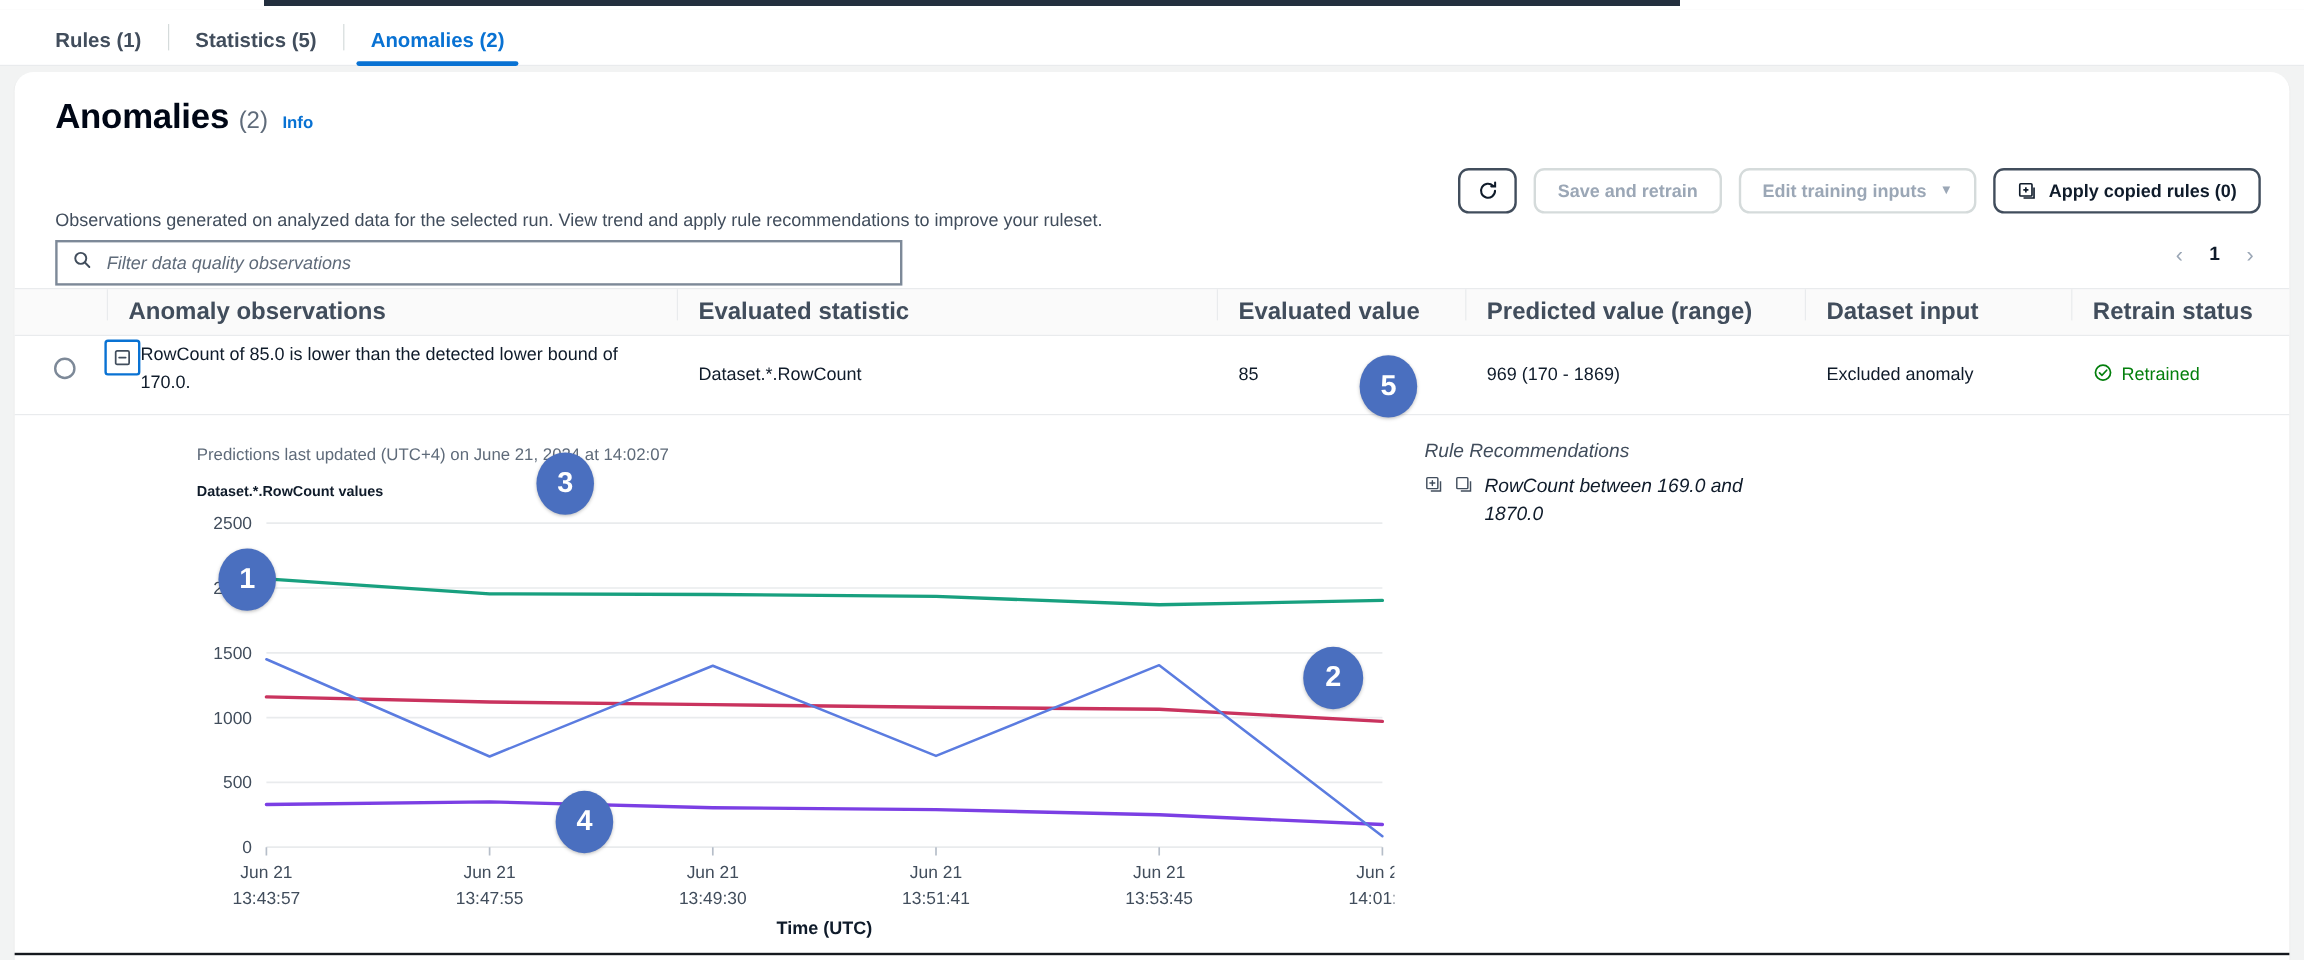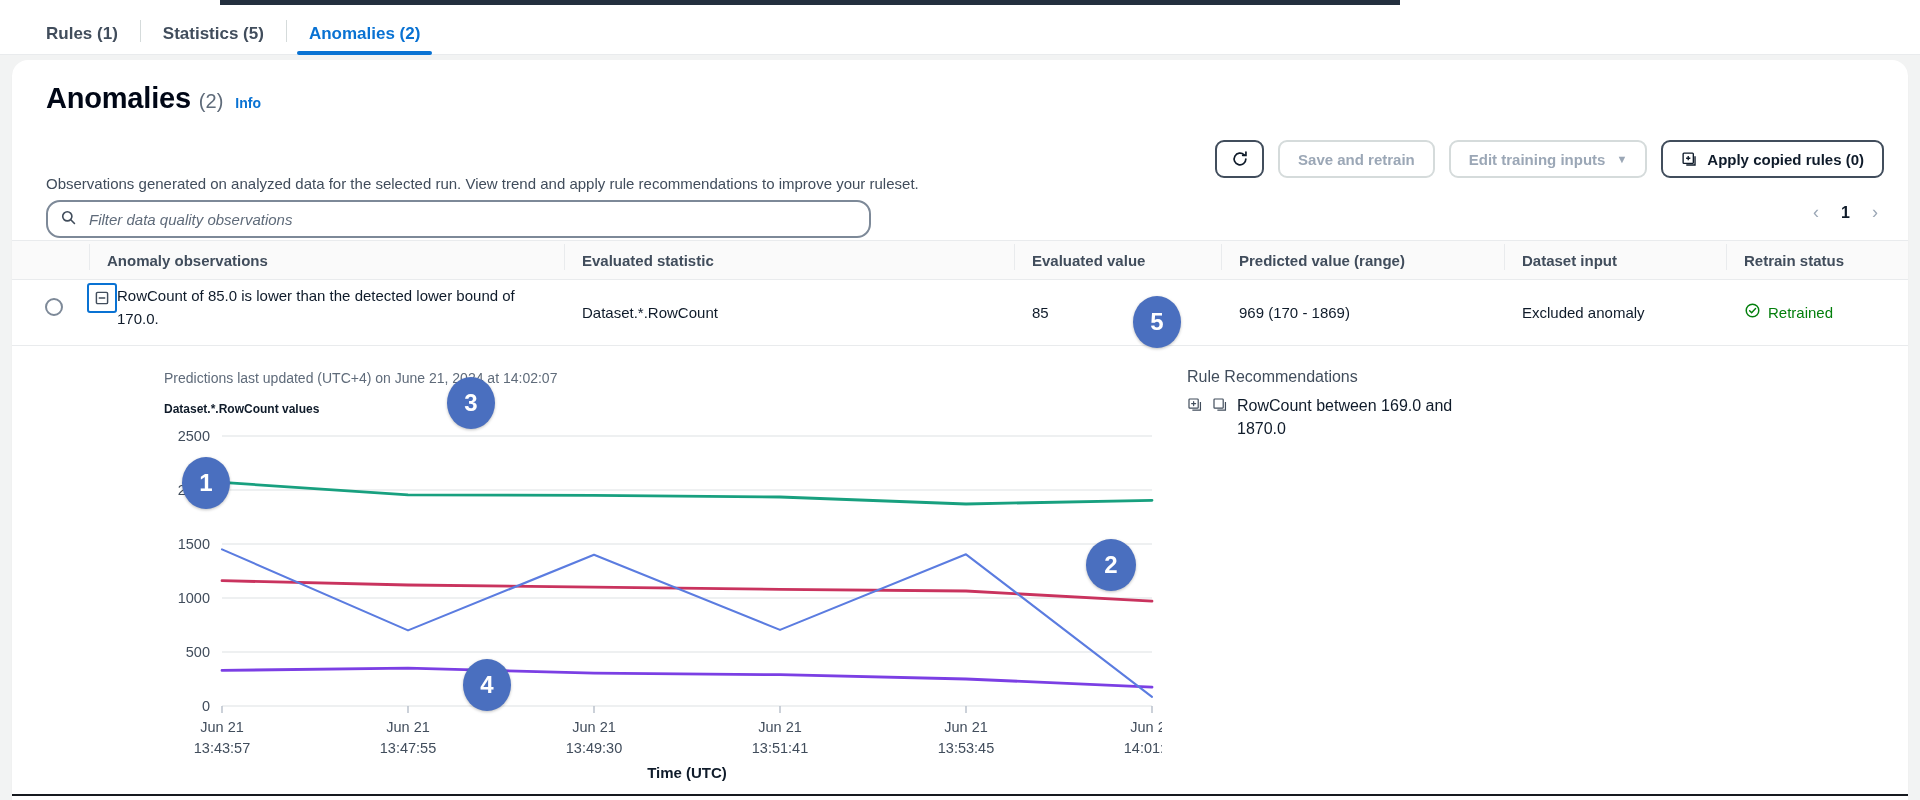--- a/index.html
+++ b/index.html
@@ -56,42 +56,42 @@
     font-size:15px; font-weight:700; color:#0f1b2a; background:#fff; cursor:pointer;
     padding:0 18px; white-space:nowrap;
   }
   .btn.icon-only { width:49px; padding:0; }
   .btn.disabled { border-color:#d5dbdb; color:#9ba7b6; cursor:default; }
   .btn svg { display:block; }
   .caret { font-size:11px; line-height:1; margin-left:2px; }
 
   
   .filter {
-    position:absolute; left:34px; top:140px; width:825px; height:38px;
-    border:2px solid #7d8998; border-radius:14px; background:#fff;
+    position:absolute; left:34px; top:140px; width:706px; height:38px;
+    border:2px solid #7d8998; border-radius:0; background:#fff;
     display:flex; align-items:center; gap:10px; padding:0 12px;
   }
   .filter input {
     border:0; outline:0; flex:1; font-size:15px; font-style:italic;
     color:#5f6b7a; font-family:"Liberation Sans", sans-serif; background:transparent;
   }
   .filter input::placeholder { color:#5f6b7a; font-style:italic; }
 
   
   .pager { position:absolute; right:30px; top:142px; display:flex; align-items:center; gap:22px; }
   .pg-arrow { font-size:18px; color:#9ba7b6; cursor:pointer; user-select:none; }
   .pg-num { font-size:16px; font-weight:700; color:#0f1b2a; cursor:pointer; }
 
   
   .thead {
     position:absolute; left:0; top:180px; width:1896px; height:40px;
     background:#fafafa; border-top:1px solid #e9ebed; border-bottom:1px solid #e9ebed;
     display:flex; align-items:center;
   }
-  .th { font-size:15px; font-weight:700; color:#414d5c; position:relative; padding-left:18px; }
+  .th { font-size:20px; font-weight:700; color:#414d5c; position:relative; padding-left:18px; }
   .th .vsep { position:absolute; left:0; top:-8px; height:26px; width:1px; background:#e9ebed; }
 
   .trow { position:absolute; left:0; top:221px; width:1896px; height:62px; display:flex; align-items:center; }
   .td { font-size:15px; color:#0f1b2a; padding-left:18px; }
 
   .radio {
     position:absolute; left:33px; top:238px; width:18px; height:18px;
     border:2px solid #7d8998; border-radius:50%; background:#fff; cursor:pointer;
   }
   .expander {
@@ -106,21 +106,21 @@
 
   .rowline { position:absolute; left:0; top:285px; width:1896px; height:1px; background:#e9ebed; }
 
   .retrained { color:#037f0c; display:flex; align-items:center; gap:7px; }
 
   
   .detail { position:absolute; left:0; top:286px; width:1896px; height:454px; }
   .pred-updated { position:absolute; left:152px; top:24px; font-size:14px; color:#5f6b7a; }
   .chart-title { position:absolute; left:152px; top:56px; font-size:12px; font-weight:700; color:#0f1b2a; }
 
-  .recs { position:absolute; left:1175px; top:22px; width:300px; }
+  .recs { position:absolute; left:1175px; top:22px; width:300px;font-style:italic; }
   .recs-title { font-size:16px; color:#414d5c; }
   .recs-item { display:flex; align-items:flex-start; gap:9px; margin-top:8px; font-size:16px; color:#0f1b2a; line-height:1.45; }
   .recs-icons { display:flex; gap:9px; padding-top:2px; flex:0 0 auto; }
 
   
   .chartwrap { position:absolute; left:140px; top:80px; width:1010px; height:360px; }
 
   
   .callout {
     position:absolute; border-radius:50%;

